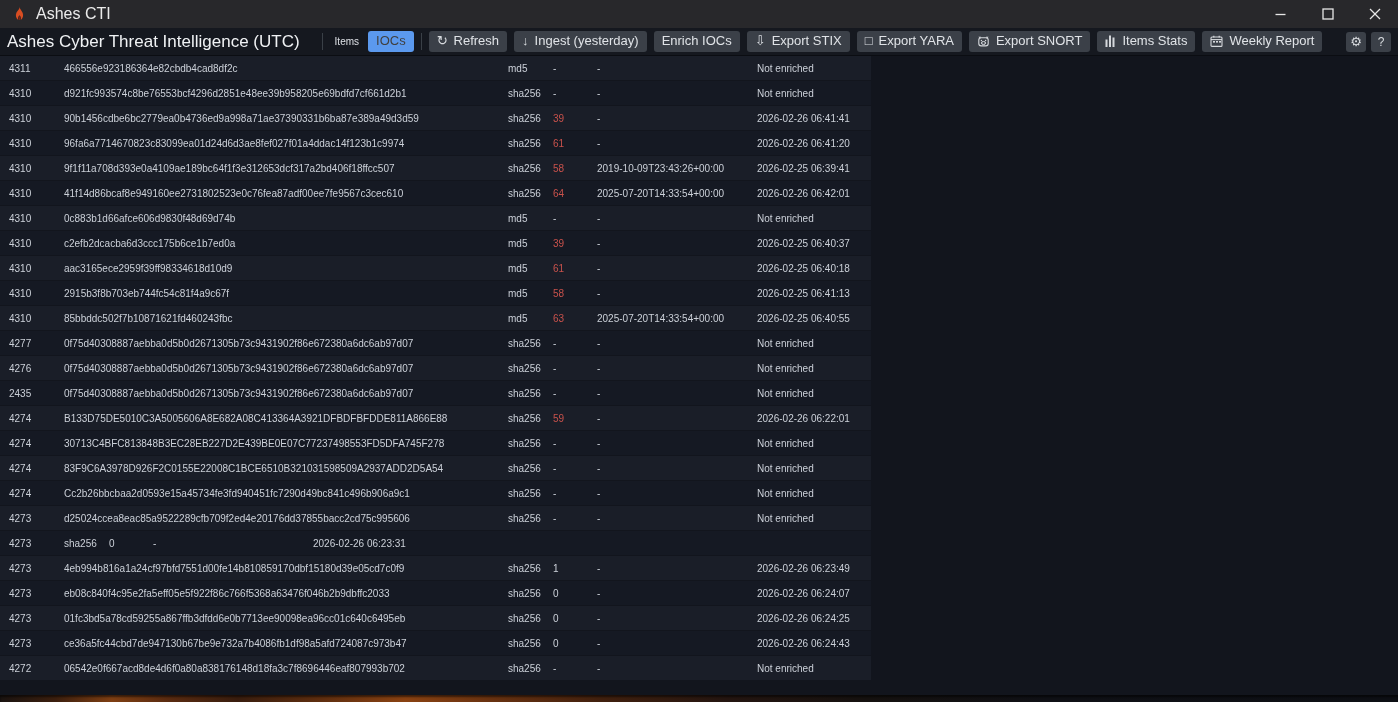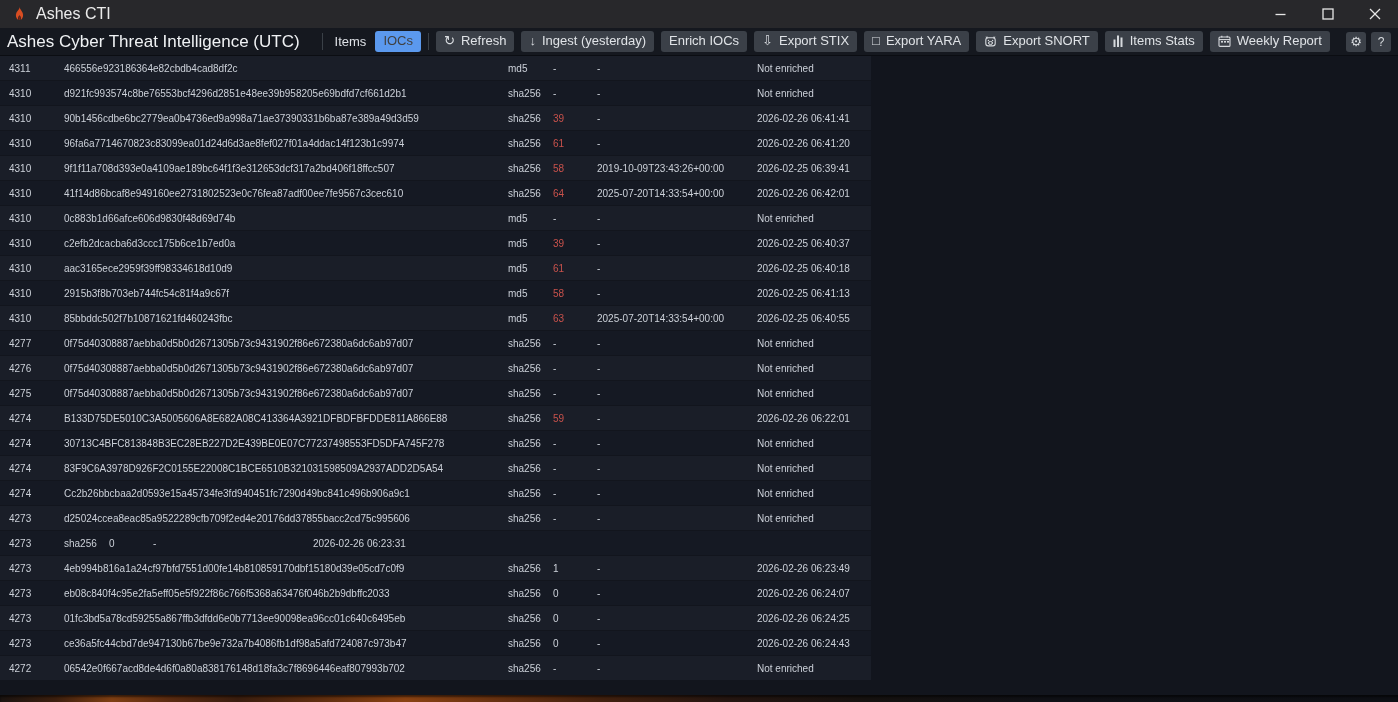--- a/index.html
+++ b/index.html
@@ -17,21 +17,21 @@
   .win-btn { width:47px; display:flex; align-items:center; justify-content:center; cursor:default; }
   
   .toolbar { flex:0 0 28px; background:#15181f; border-bottom:1px solid #0b0d12;
              display:flex; align-items:center; padding:0 7px; gap:7px; }
   .app-title { font-size:17px; color:#f0f2f4; margin-right:15px; white-space:nowrap; }
   .tb-sep { width:1px; height:17px; background:#3a4047; flex:0 0 1px; }
   .tb-btn { background:#3b4048; border-radius:3px; color:#e0e3e7; font-size:13px;
             padding:2px 8px 3px; display:flex; align-items:center; gap:6px;
             white-space:nowrap; line-height:16px; }
   .tb-btn .ico { display:inline-flex; align-items:center; font-size:13px; color:#d9dce0; }
-  .tb-text-btn { background:transparent; color:#dde0e5; font-size:13px; padding:2px 5px 3px; white-space:nowrap; }
+  .tb-text-btn { background:transparent; color:#dde0e5; font-size:10px; padding:2px 5px 3px; white-space:nowrap; }
   .tb-btn.active { background:#5b99ee; color:#404040; }
   .tb-right { margin-left:auto; display:flex; gap:5px; align-items:center; }
   .tb-icon-btn { background:#3b4048; border-radius:3px; min-width:20px; height:20px; padding:0 4px;
                  display:flex; align-items:center; justify-content:center; color:#d8dbdf; font-size:12px; }
   
   .content { flex:1 1 auto; overflow:hidden; background:#12151d; position:relative; }
   .tbl { width:871px; }
   .row { display:flex; height:25px; align-items:center; font-size:10px; border-bottom:1px solid #12151d; }
   .row:nth-child(odd)  { background:#1a1e28; }
   .row:nth-child(even) { background:#151923; }
@@ -265,21 +265,21 @@
         </div>
         <div class="row">
           <div class="c c-id">4276</div>
           <div class="c c-val">0f75d40308887aebba0d5b0d2671305b73c9431902f86e672380a6dc6ab97d07</div>
           <div class="c c-type">sha256</div>
           <div class="c c-score">-</div>
           <div class="c c-first">-</div>
           <div class="c c-enr">Not enriched</div>
         </div>
         <div class="row">
-          <div class="c c-id">4275</div>
+          <div class="c c-id">2435</div>
           <div class="c c-val">0f75d40308887aebba0d5b0d2671305b73c9431902f86e672380a6dc6ab97d07</div>
           <div class="c c-type">sha256</div>
           <div class="c c-score">-</div>
           <div class="c c-first">-</div>
           <div class="c c-enr">Not enriched</div>
         </div>
         <div class="row">
           <div class="c c-id">4274</div>
           <div class="c c-val">B133D75DE5010C3A5005606A8E682A08C413364A3921DFBDFBFDDE811A866E88</div>
           <div class="c c-type">sha256</div>

